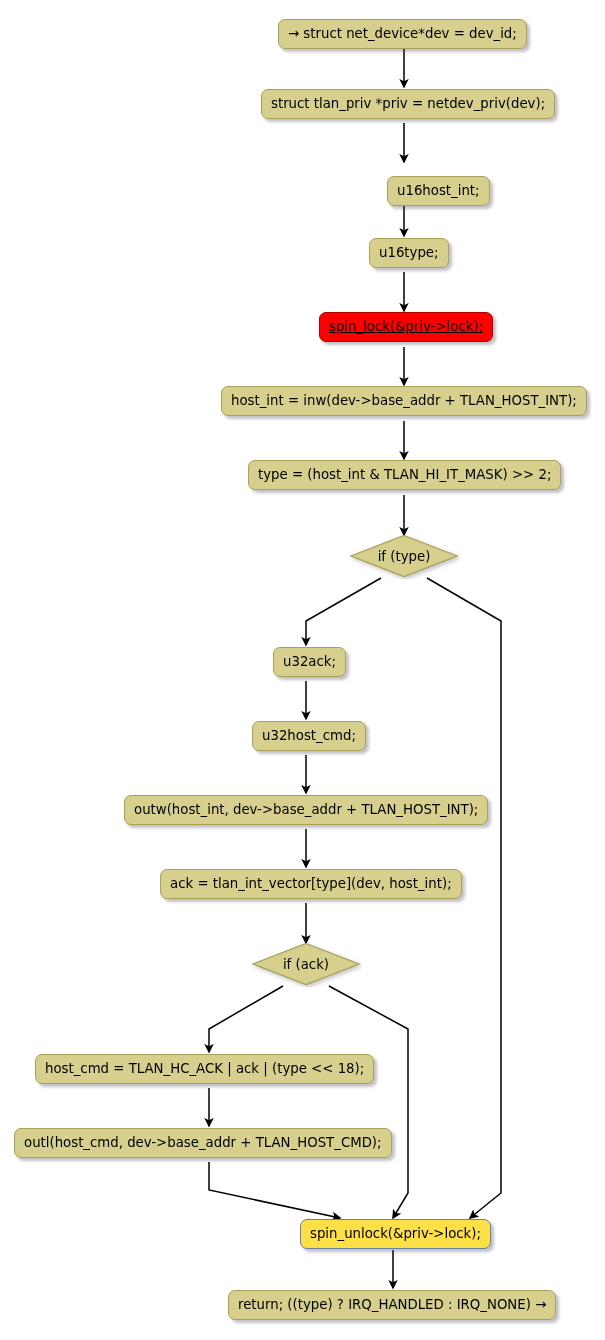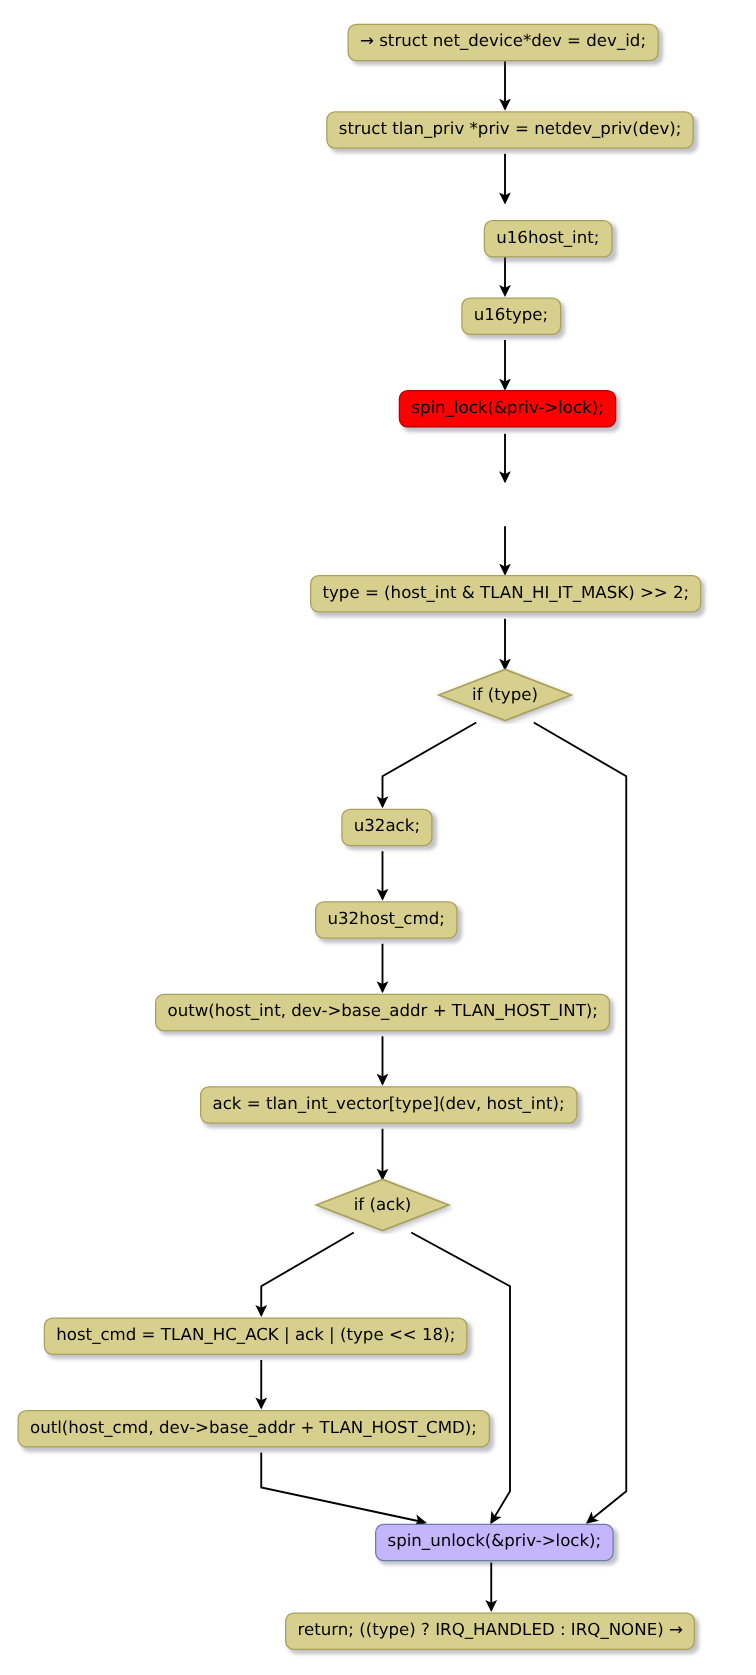--- a/index.html
+++ b/index.html
@@ -41,21 +41,21 @@
     line-height: 1;
     white-space: nowrap;
     box-shadow: 3px 3px 3px rgba(70,70,90,0.33);
     z-index: 2;
   }
   .node.red {
     background: #ff0000;
     border-color: #b10000;
   }
   .node.green {
-    background: #c4b5fd;
+    background: #fde047;
     border-color: #6a7fa8;
   }
   .diamond {
     position: absolute;
     width: 112px;
     height: 46px;
     z-index: 2;
   }
   .diamond .dshape {
     position: absolute;
@@ -126,22 +126,23 @@
   </svg>
 
   <div class="node" style="left:278px; top:19px;">→ struct net_device*dev = dev_id;</div>
 
   <div class="node" style="left:261px; top:89px;">struct tlan_priv *priv = netdev_priv(dev);</div>
 
   <div class="node" style="left:355px; top:176px;margin-left:32px;">u16host_int;</div>
 
   <div class="node" style="left:369px; top:238px;text-align:center;">u16type;</div>
 
-  <div class="node red" style="left:319px; top:312px;">spin_lock(&amp;priv-&gt;lock);</div>
+  <div class="node red" style="left:319px; top:312px;text-decoration:underline;">spin_lock(&amp;priv-&gt;lock);</div>
 
+  <div class="node" style="left:221px; top:386px;">host_int = inw(dev-&gt;base_addr + TLAN_HOST_INT);</div>
 
   <div class="node" style="left:248px; top:460px;">type = (host_int &amp; TLAN_HI_IT_MASK) &gt;&gt; 2;</div>
 
   <div class="diamond" style="left:348px; top:533px;">
     <svg class="dshape" viewBox="0 0 112 46">
       <polygon points="56,2.5 109,23 56,43.5 3,23" fill="#d6cf8d" stroke="#a9a157" stroke-width="1.3" style="filter: drop-shadow(2.5px 2.5px 2px rgba(70,70,90,0.33));"></polygon>
     </svg>
     <div class="dlabel">if (type)</div>
   </div>
 

